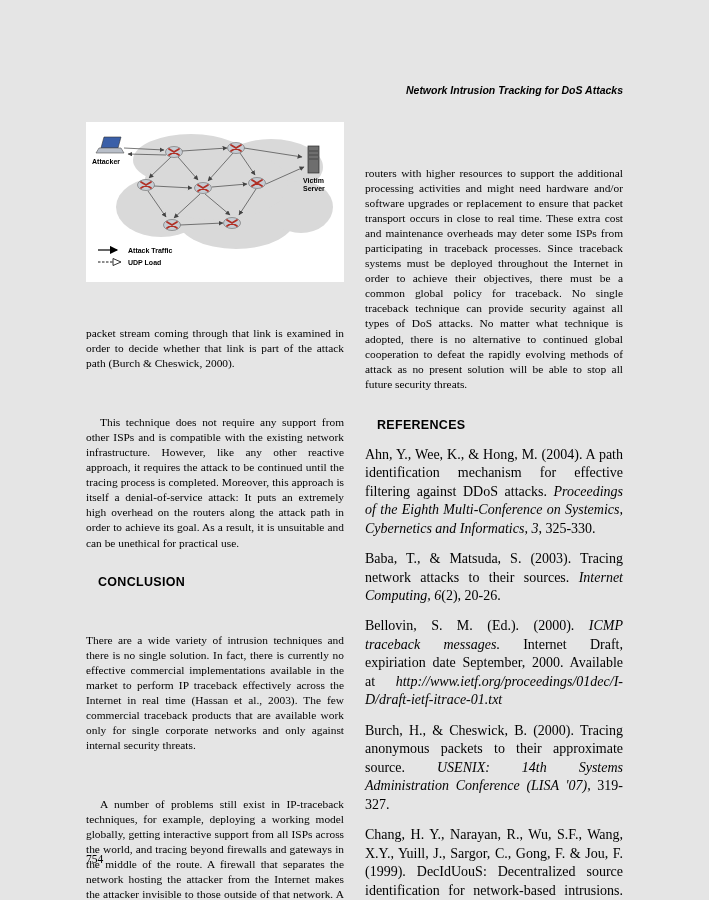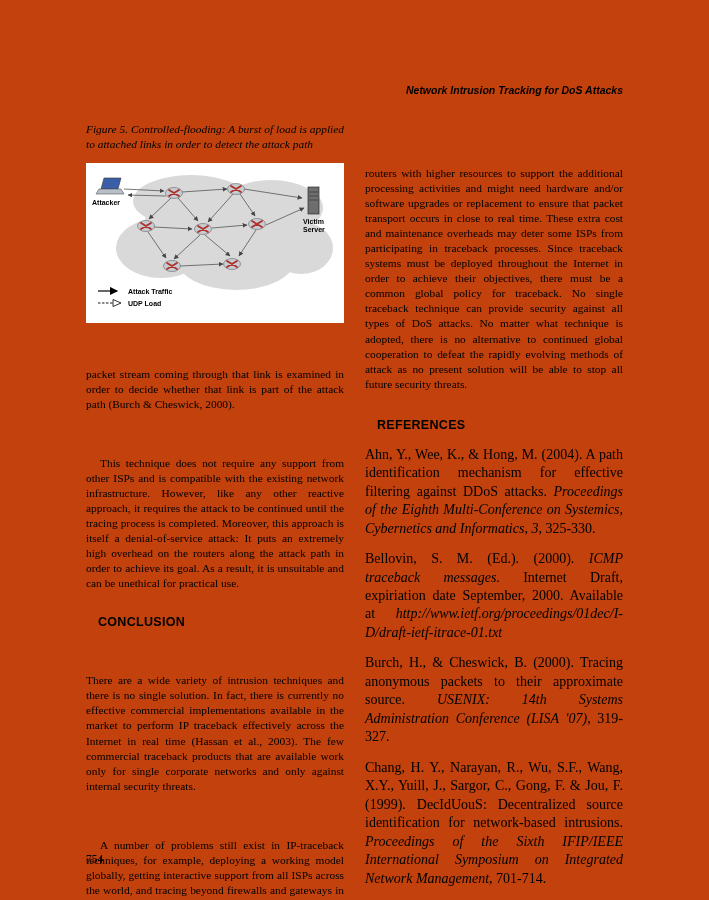--- a/index.html
+++ b/index.html
@@ -5,21 +5,21 @@
   * { margin: 0; padding: 0; box-sizing: border-box; }
   html, body { background: #ffffff; }
   body {
     width: 709px; height: 900px;
     font-family: "Liberation Serif", serif;
     color: #000;
   }
   .page {
     position: relative;
     width: 709px; height: 900px;
-    background: #c2410c;
+    background: #e5e5e5;
     overflow: hidden;
   }
   .running-header {
     position: absolute;
     top: 84px; left: 86px; width: 537px;
     text-align: right;
     font-family: "Liberation Sans", sans-serif;
     font-weight: bold; font-style: italic;
     font-size: 10.5px;
   }
@@ -79,21 +79,20 @@
 <body>
 
 <div class="page">
 
   <div class="running-header">Network Intrusion Tracking for DoS Attacks</div>
 
   <div class="columns">
 
     <div class="col left">
 
-      <p class="figure-caption">Figure 5. Controlled-flooding: A burst of load is applied to attached links in order to detect the attack path</p>
 
       <div class="figure-box">
         <svg viewBox="0 0 258 160" width="258" height="160">
           <defs>
             <marker id="mArr" markerWidth="7" markerHeight="7" refX="5.5" refY="3" orient="auto">
               <path d="M0,0 L6,3 L0,6 z" fill="#444"></path>
             </marker>
             <marker id="mArrBlack" markerWidth="8" markerHeight="8" refX="6" refY="3.5" orient="auto">
               <path d="M0,0 L7,3.5 L0,7 z" fill="#000"></path>
             </marker>
@@ -194,20 +193,21 @@
       <p class="body-para indent">A number of problems still exist in IP-traceback techniques, for example, deploying a working model globally, getting interactive support from all ISPs across the world, and tracing beyond firewalls and gateways in the middle of the route. A firewall that separates the network hosting the attacker from the Internet makes the attacker invisible to those outside of that network. A traceback system would require</p>
     </div>
 
     <div class="col right">
       <p class="body-para">routers with higher resources to support the additional processing activities and might need hardware and/or software upgrades or replacement to ensure that packet transport occurs in close to real time. These extra cost and maintenance overheads may deter some ISPs from participating in traceback processes. Since traceback systems must be deployed throughout the Internet in order to achieve their objectives, there must be a common global policy for traceback. No single traceback technique can provide security against all types of DoS attacks. No matter what technique is adopted, there is no alternative to continued global cooperation to defeat the rapidly evolving methods of attack as no present solution will be able to stop all future security threats.</p>
 
       <h2 class="section-heading">REFERENCES</h2>
 
       <div>
         <p class="ref"><span>Ahn, Y., Wee, K., &amp; Hong, M. (2004). A path identification mechanism for effective filtering against DDoS attacks. </span><i>Proceedings of the Eighth Multi-Conference on Systemics, Cybernetics and Informatics, 3</i><span>, 325-330.</span></p>
+        <p class="ref"><span>Baba, T., &amp; Matsuda, S. (2003). Tracing network attacks to their sources. </span><i>Internet Computing, 6</i><span>(2), 20-26.</span></p>
         <p class="ref"><span>Bellovin, S. M. (Ed.). (2000). </span><i>ICMP traceback messages</i><span>. Internet Draft, expiriation date September, 2000. Available at </span><i>http://www.ietf.org/proceedings/01dec/I-D/draft-ietf-itrace-01.txt</i></p>
         <p class="ref"><span>Burch, H., &amp; Cheswick, B. (2000). Tracing anonymous packets to their approximate source. </span><i>USENIX: 14th Systems Administration Conference (LISA '07)</i><span>, 319-327.</span></p>
         <p class="ref"><span>Chang, H. Y., Narayan, R., Wu, S.F., Wang, X.Y., Yuill, J., Sargor, C., Gong, F. &amp; Jou, F. (1999). DecIdUouS: Decentralized source identification for network-based intrusions. </span><i>Proceedings of the Sixth IFIP/IEEE International Symposium on Integrated Network Management</i><span>, 701-714.</span></p>
       </div>
     </div>
   </div>
 
   <div class="page-number">754</div>
 </div>
 

